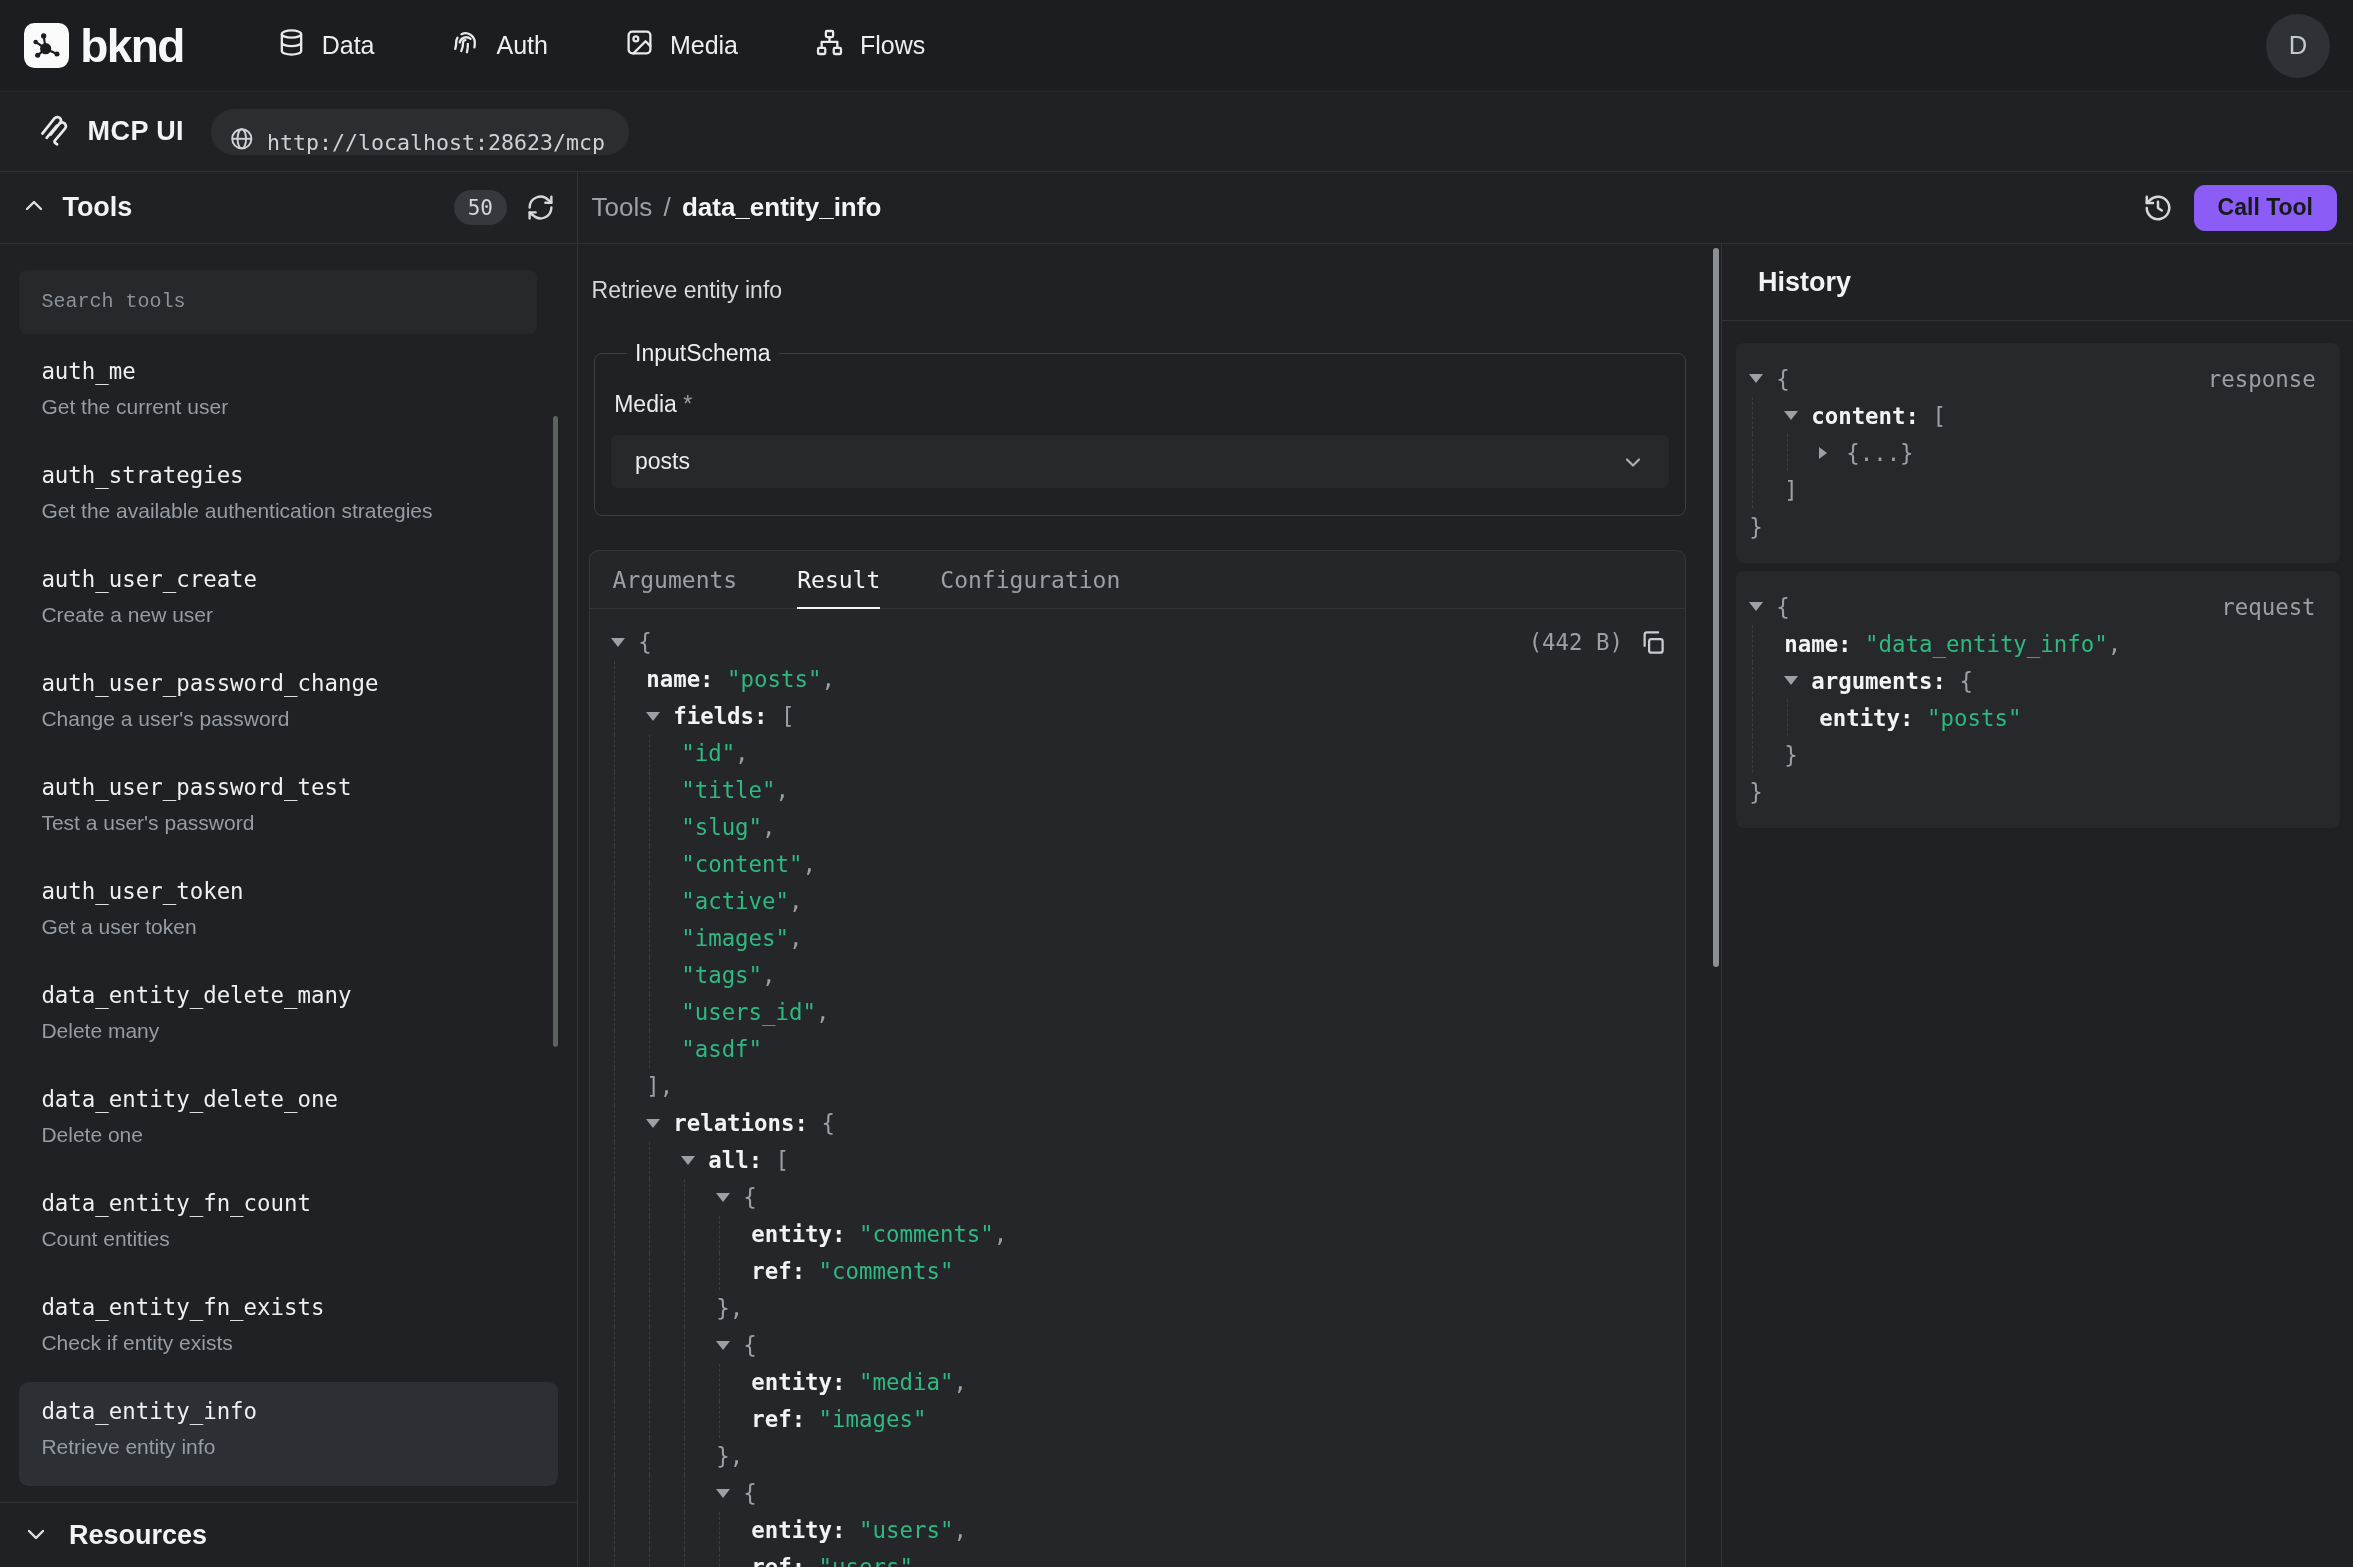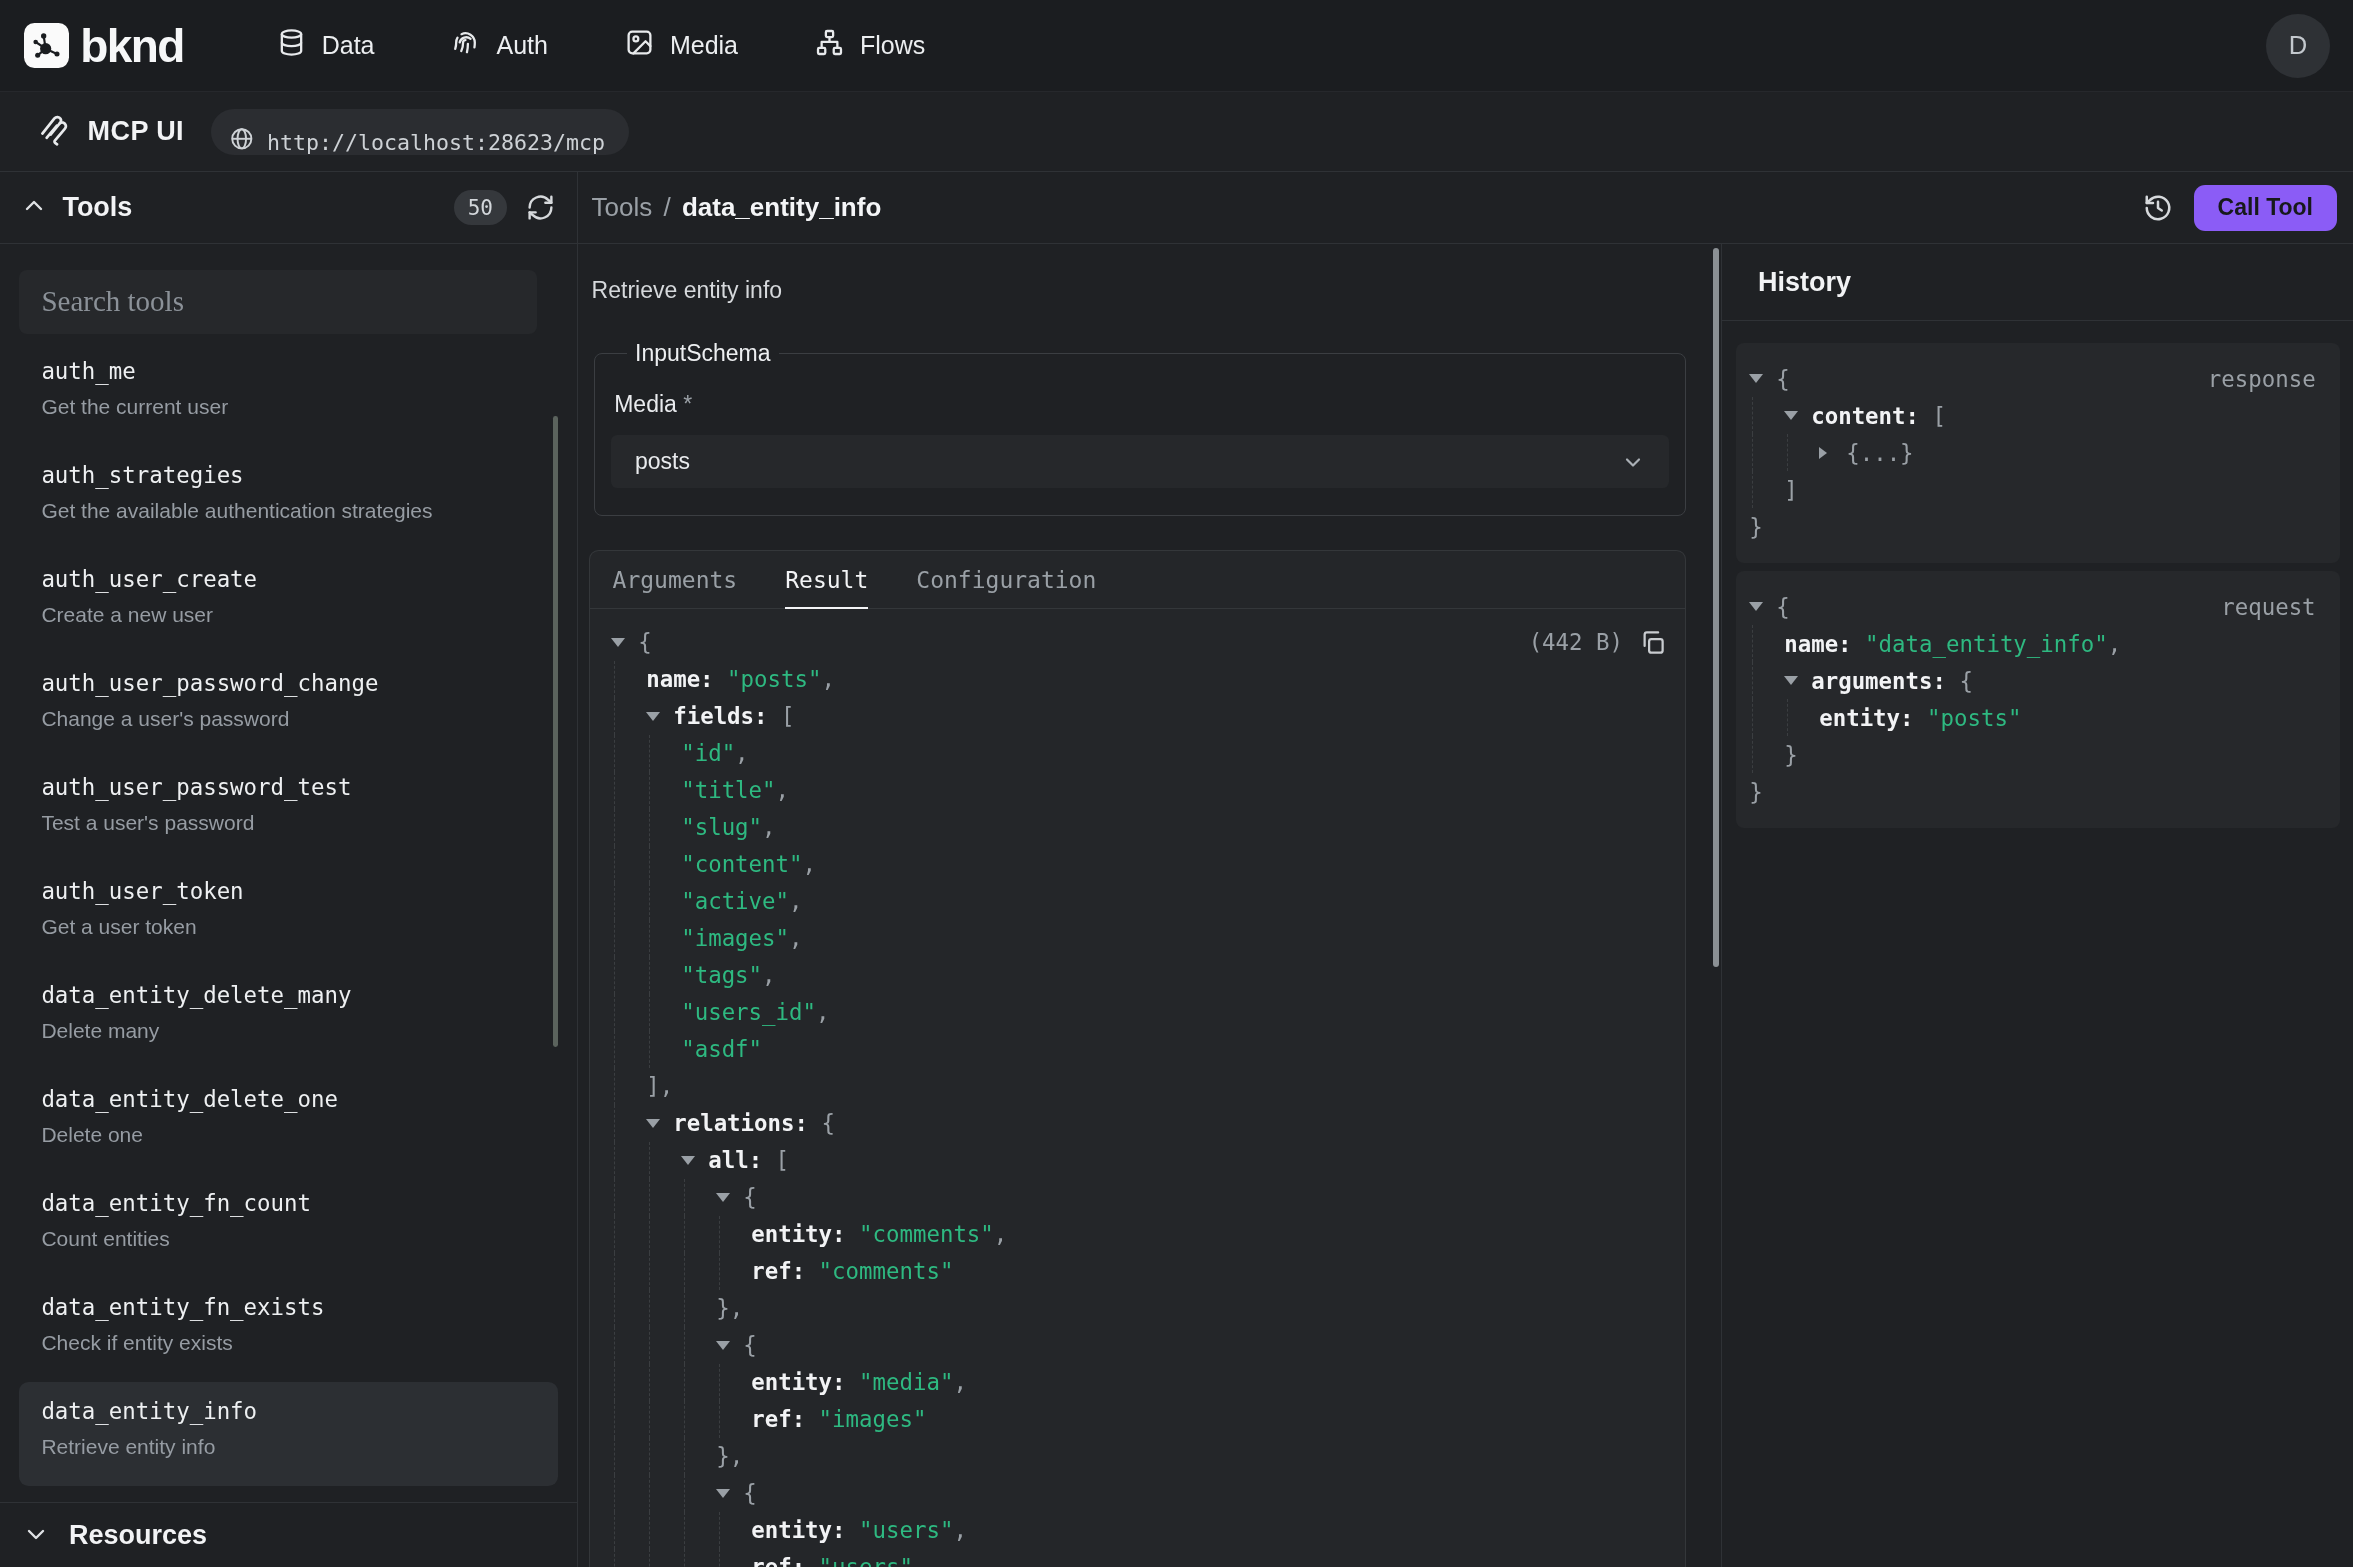--- a/index.html
+++ b/index.html
@@ -30,21 +30,21 @@
   .url-pill .mono{font-size:21.6px;color:#ced2d6}
 
   
   .body-row{display:flex;height:1396px}
   .sidebar{width:578px;border-right:0.8px solid var(--border);display:flex;flex-direction:column;position:relative}
   .sidebar-head{height:72px;border-bottom:0.8px solid var(--border);display:flex;align-items:center;padding:0 22.4px;flex:none}
   .sidebar-head .title{font-size:27px;font-weight:700;margin-left:16px}
   .badge{margin-left:auto;background:var(--bg-badge);border-radius:19px;padding:5.6px 13.6px;font-size:21px;color:#d3d7db}
   .icon-btn{background:none;border:none;cursor:pointer;display:flex;align-items:center;justify-content:center;padding:0}
   .sidebar-body{flex:1;position:relative;padding:25.6px 19px 0 19px;overflow:hidden}
-  .search-box{width:518px;height:64px;background:var(--bg-input);border:none;border-radius:8px;padding:0 22.4px;font-size:29px;font-family:Liberation Serif, serif;color:var(--txt)}
+  .search-box{width:518px;height:64px;background:var(--bg-input);border:none;border-radius:8px;padding:0 22.4px;font-size:20px;font-family:Liberation Mono, monospace;color:var(--txt)}
   .search-box::placeholder{color:var(--txt-dimmer)}
   .tools-list{margin-top:8px}
   .tool-item{height:104px;padding:16px 22.4px;border-radius:9.6px;cursor:pointer}
   .tool-item.selected{background:var(--bg-selected)}
   .tool-name{font-size:22.4px;color:#eef0f2}
   .tool-desc{font-size:21px;color:#969ca3;margin-top:11.2px}
   .side-thumb{position:absolute;right:19px;top:172px;width:4.8px;height:631px;border-radius:2.4px;background:#5b635d}
   .resources-head{position:absolute;left:0;right:0;bottom:0;height:66px;background:var(--bg-page);border-top:0.8px solid var(--border);display:flex;align-items:center;padding:0 24px}
   .resources-head .title{font-size:27px;font-weight:700;margin-left:21px}
 
@@ -64,21 +64,21 @@
   .tool-description{margin:33px 0 0 13.6px;font-size:23px;color:#d6d9dc}
   fieldset.schema{margin:36px 35px 10px 16px;border:1.6px solid var(--border-strong);border-radius:8px;padding:19px 16px 27px 16px}
   fieldset.schema legend{font-size:23px;color:#edeff1;margin-left:16px;padding:0 8px}
   .field-label{font-size:23px;color:#e9ebee;margin:4.8px 0 0 3.2px}
   .req{color:var(--txt-dim);margin-left:6.4px}
   .select{margin-top:17.6px;height:53px;background:var(--bg-input);border-radius:6.4px;display:flex;align-items:center;padding:0 24px;cursor:pointer}
   .select .val{font-size:23px;color:#e9ebee}
   .select svg{margin-left:auto;stroke:#aab0b6}
 
   .tabs-panel{margin:34px 35px 0 11.2px;background:var(--bg-panel);border:0.8px solid #34373a;border-bottom:none;border-radius:9.6px 9.6px 0 0;height:1044px;overflow:hidden}
-  .tabbar{height:58px;border-bottom:0.8px solid #34373a;display:flex;gap:48px;padding:0 22.4px}
+  .tabbar{height:58px;border-bottom:0.8px solid #34373a;display:flex;gap:60px;padding:0 22.4px}
   .tab{font-size:23px;color:var(--txt-dim);cursor:pointer;position:relative;height:100%;display:flex;align-items:center}
   .tab.active{color:#f3f4f6}
   .tab.active::after{content:"";position:absolute;left:0;right:0;bottom:-0.8px;height:2.4px;background:#f3f4f6}
 
   
   .json-view{padding:14.4px 19px 0 21px}
   .json-line{display:flex;align-items:center;height:37px;white-space:pre;font-family:"DejaVu Sans Mono",monospace;font-size:22.4px}
   .ind{width:35px;height:37px;flex:none;position:relative}
   .ind::before{content:"";position:absolute;left:3.2px;top:0;bottom:0;border-left:0.8px dashed var(--guide)}
   .exp{width:27px;flex:none;display:flex;align-items:center}

